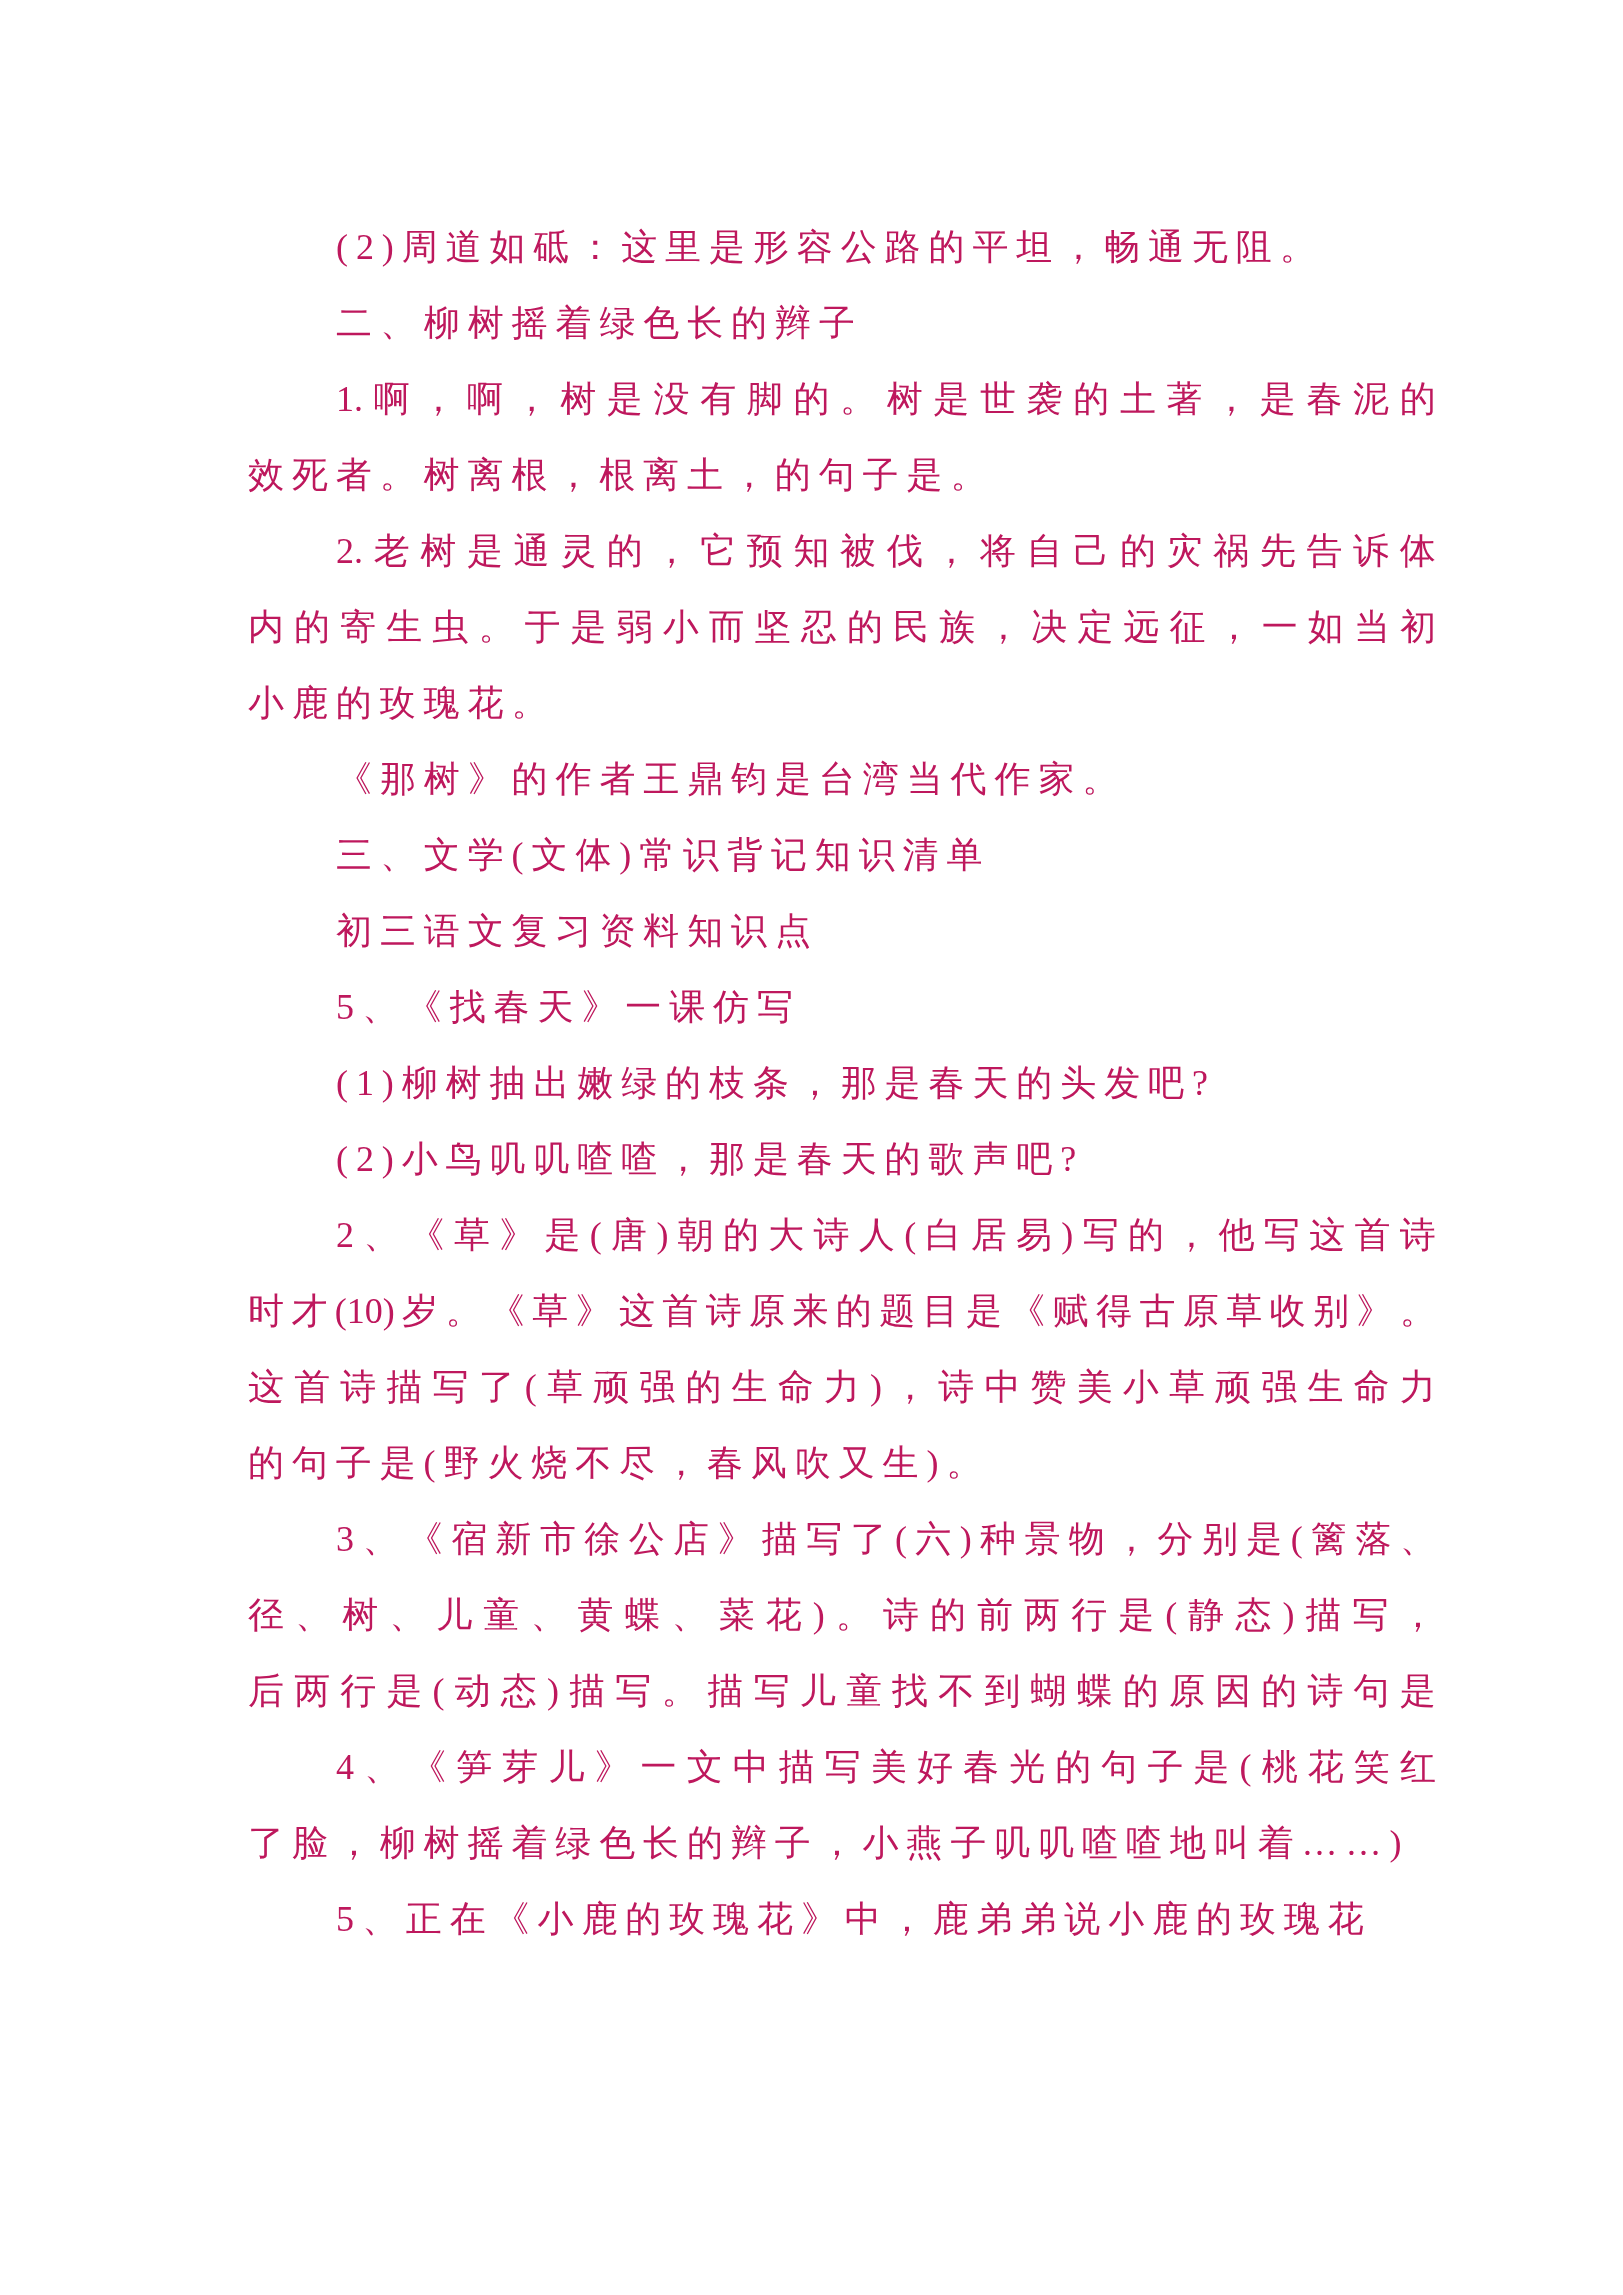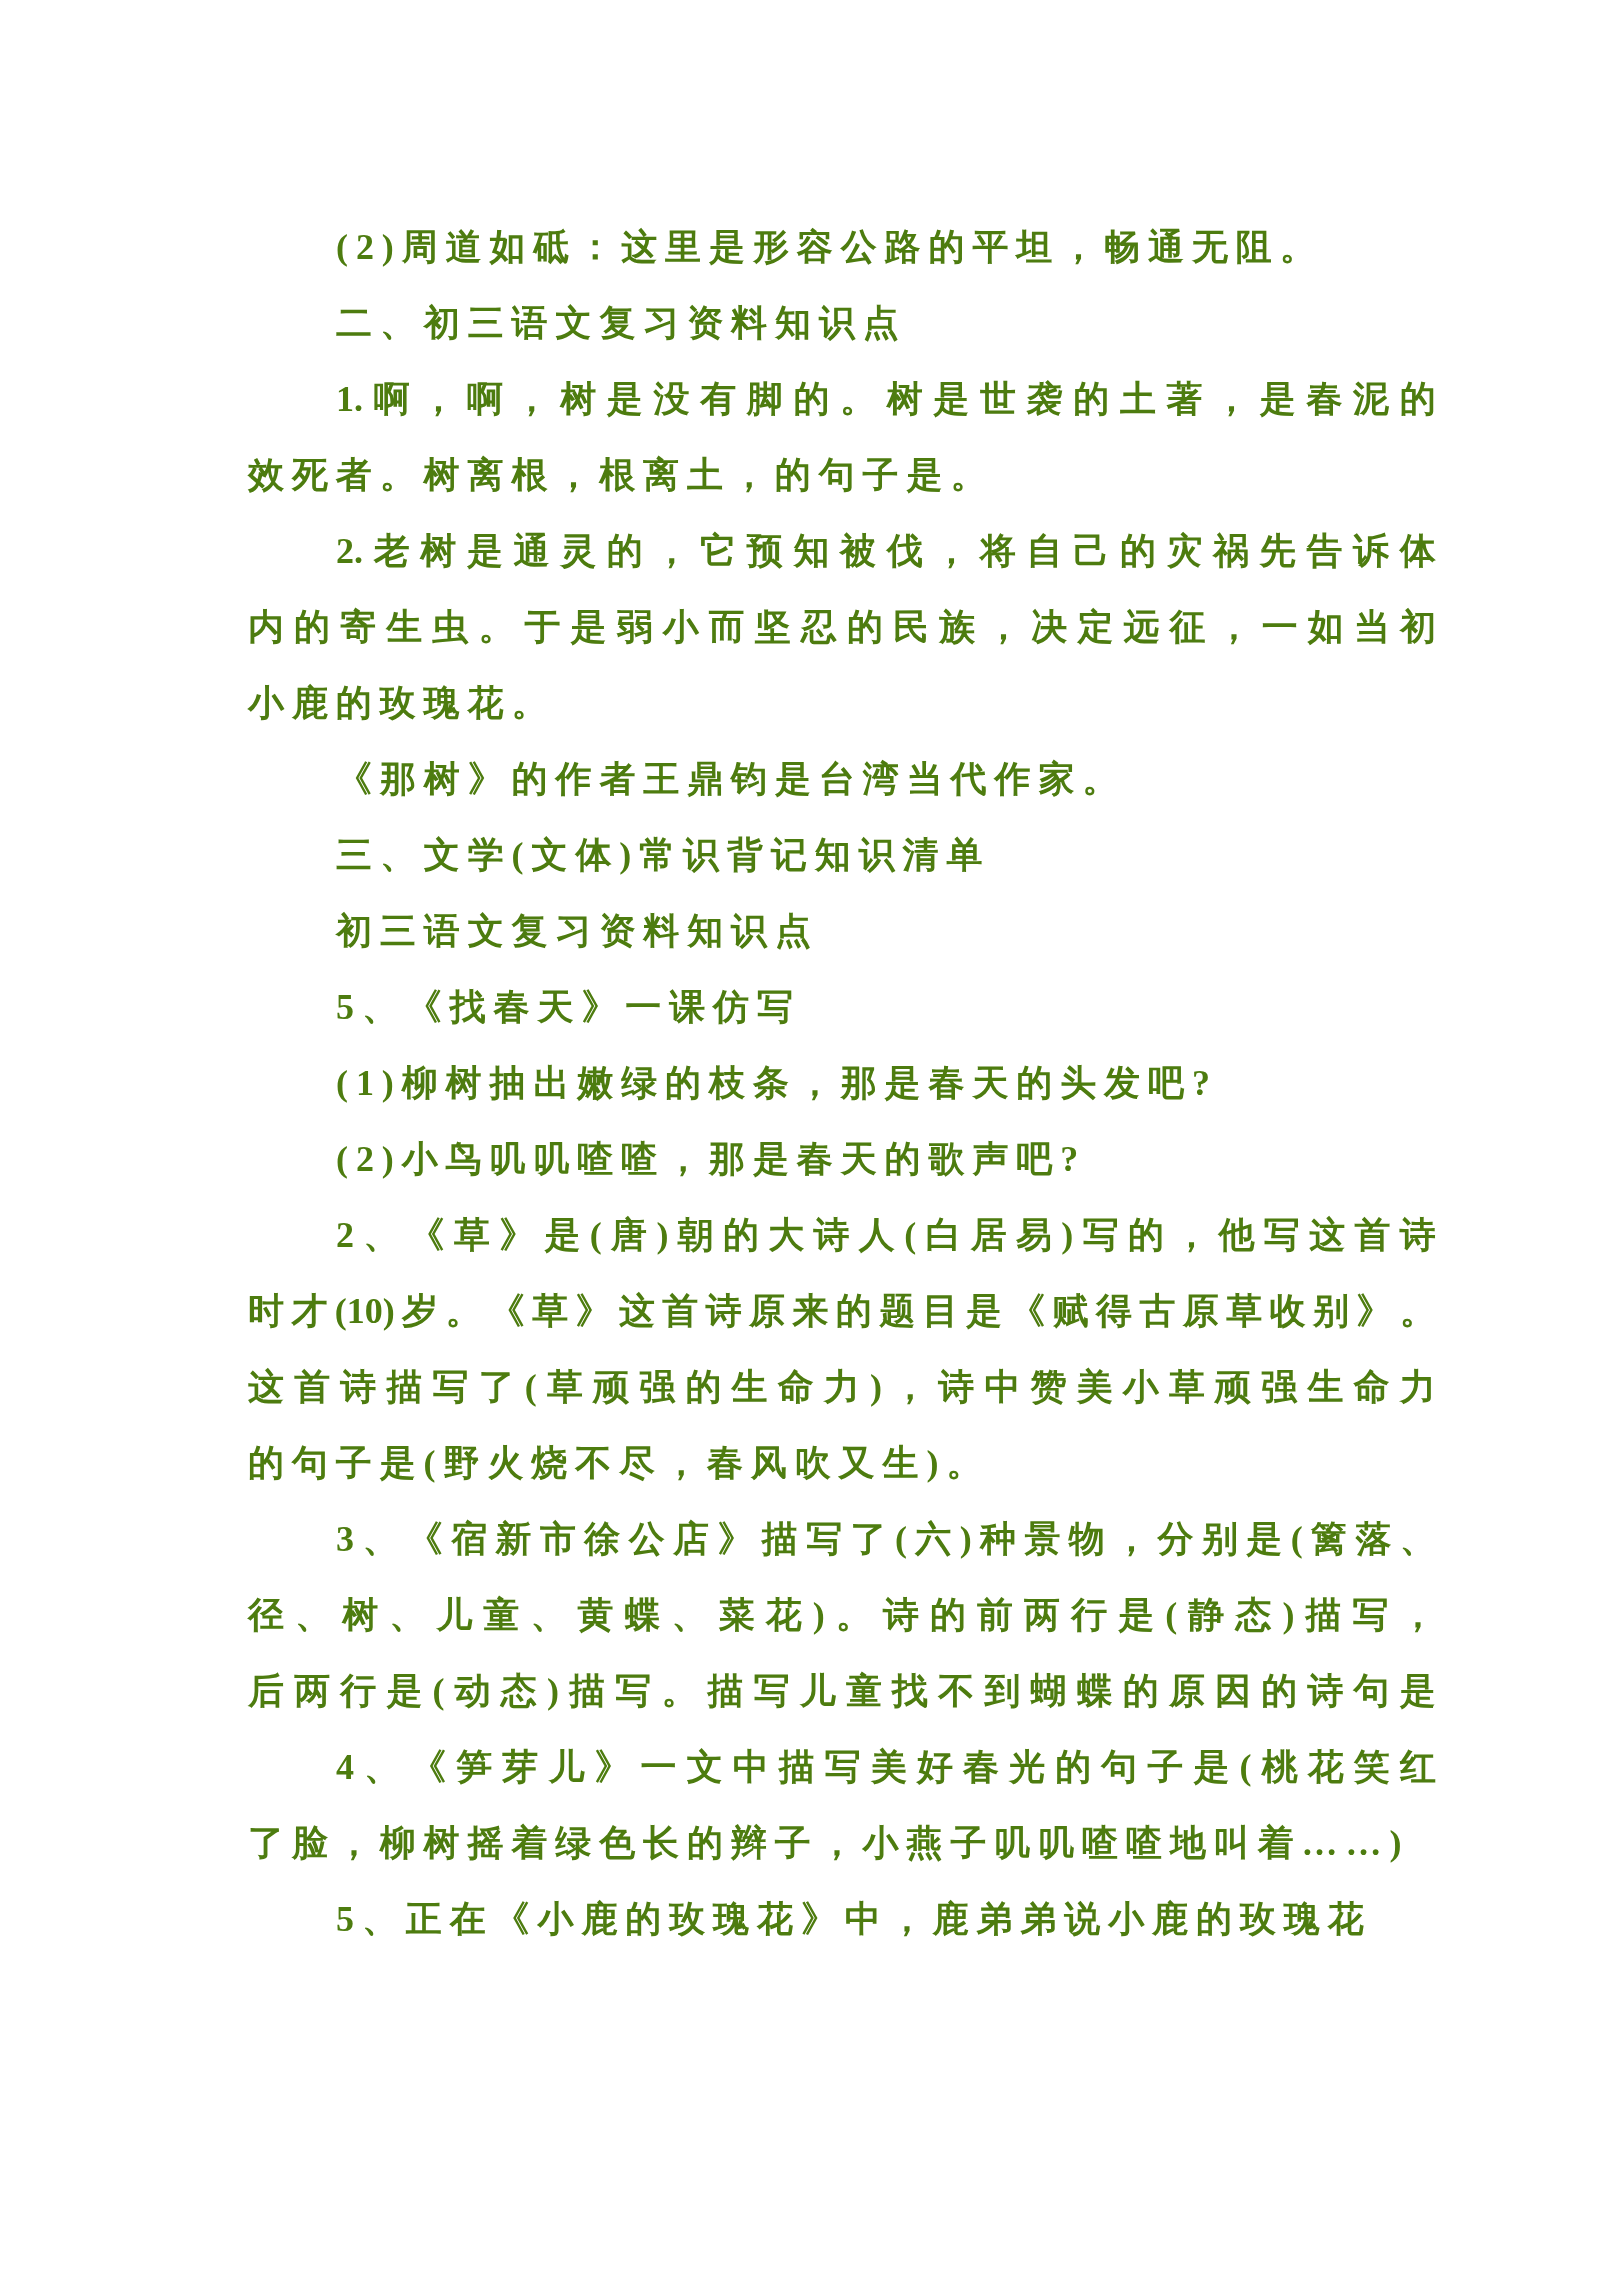--- a/index.html
+++ b/index.html
@@ -21,22 +21,22 @@
   .textblock {
     position: absolute;
     left: 248px;
     top: 209px;
     width: 1188px;
   }
   .line {
     height: 76px;
     line-height: 76px;
     font-size: 36px;
-    font-weight: 700;
-    color: #4d7c0f;
+    font-weight: 400;
+    color: #be185d;
     font-family: "Liberation Serif", "DejaVu Serif", serif;
     letter-spacing: 7.9px;
     white-space: nowrap;
   }
   .line.indent {
     padding-left: 88px;
   }
   .line.justify {
     display: flex;
     justify-content: space-between;
@@ -47,21 +47,21 @@
     display: inline-block;
     flex: 0 0 auto;
   }
 </style>
 </head>
 <body>
 
 <div class="page">
   <div class="textblock" id="text-block">
       <div class="line indent">(2)周道如砥：这里是形容公路的平坦，畅通无阻。</div>
-      <div class="line indent">二、初三语文复习资料知识点</div>
+      <div class="line indent">二、柳树摇着绿色长的辫子</div>
       <div class="line indent justify">
         <span>1.</span>
         <span>啊</span>
         <span>，</span>
         <span>啊</span>
         <span>，</span>
         <span>树</span>
         <span>是</span>
         <span>没</span>
         <span>有</span>

